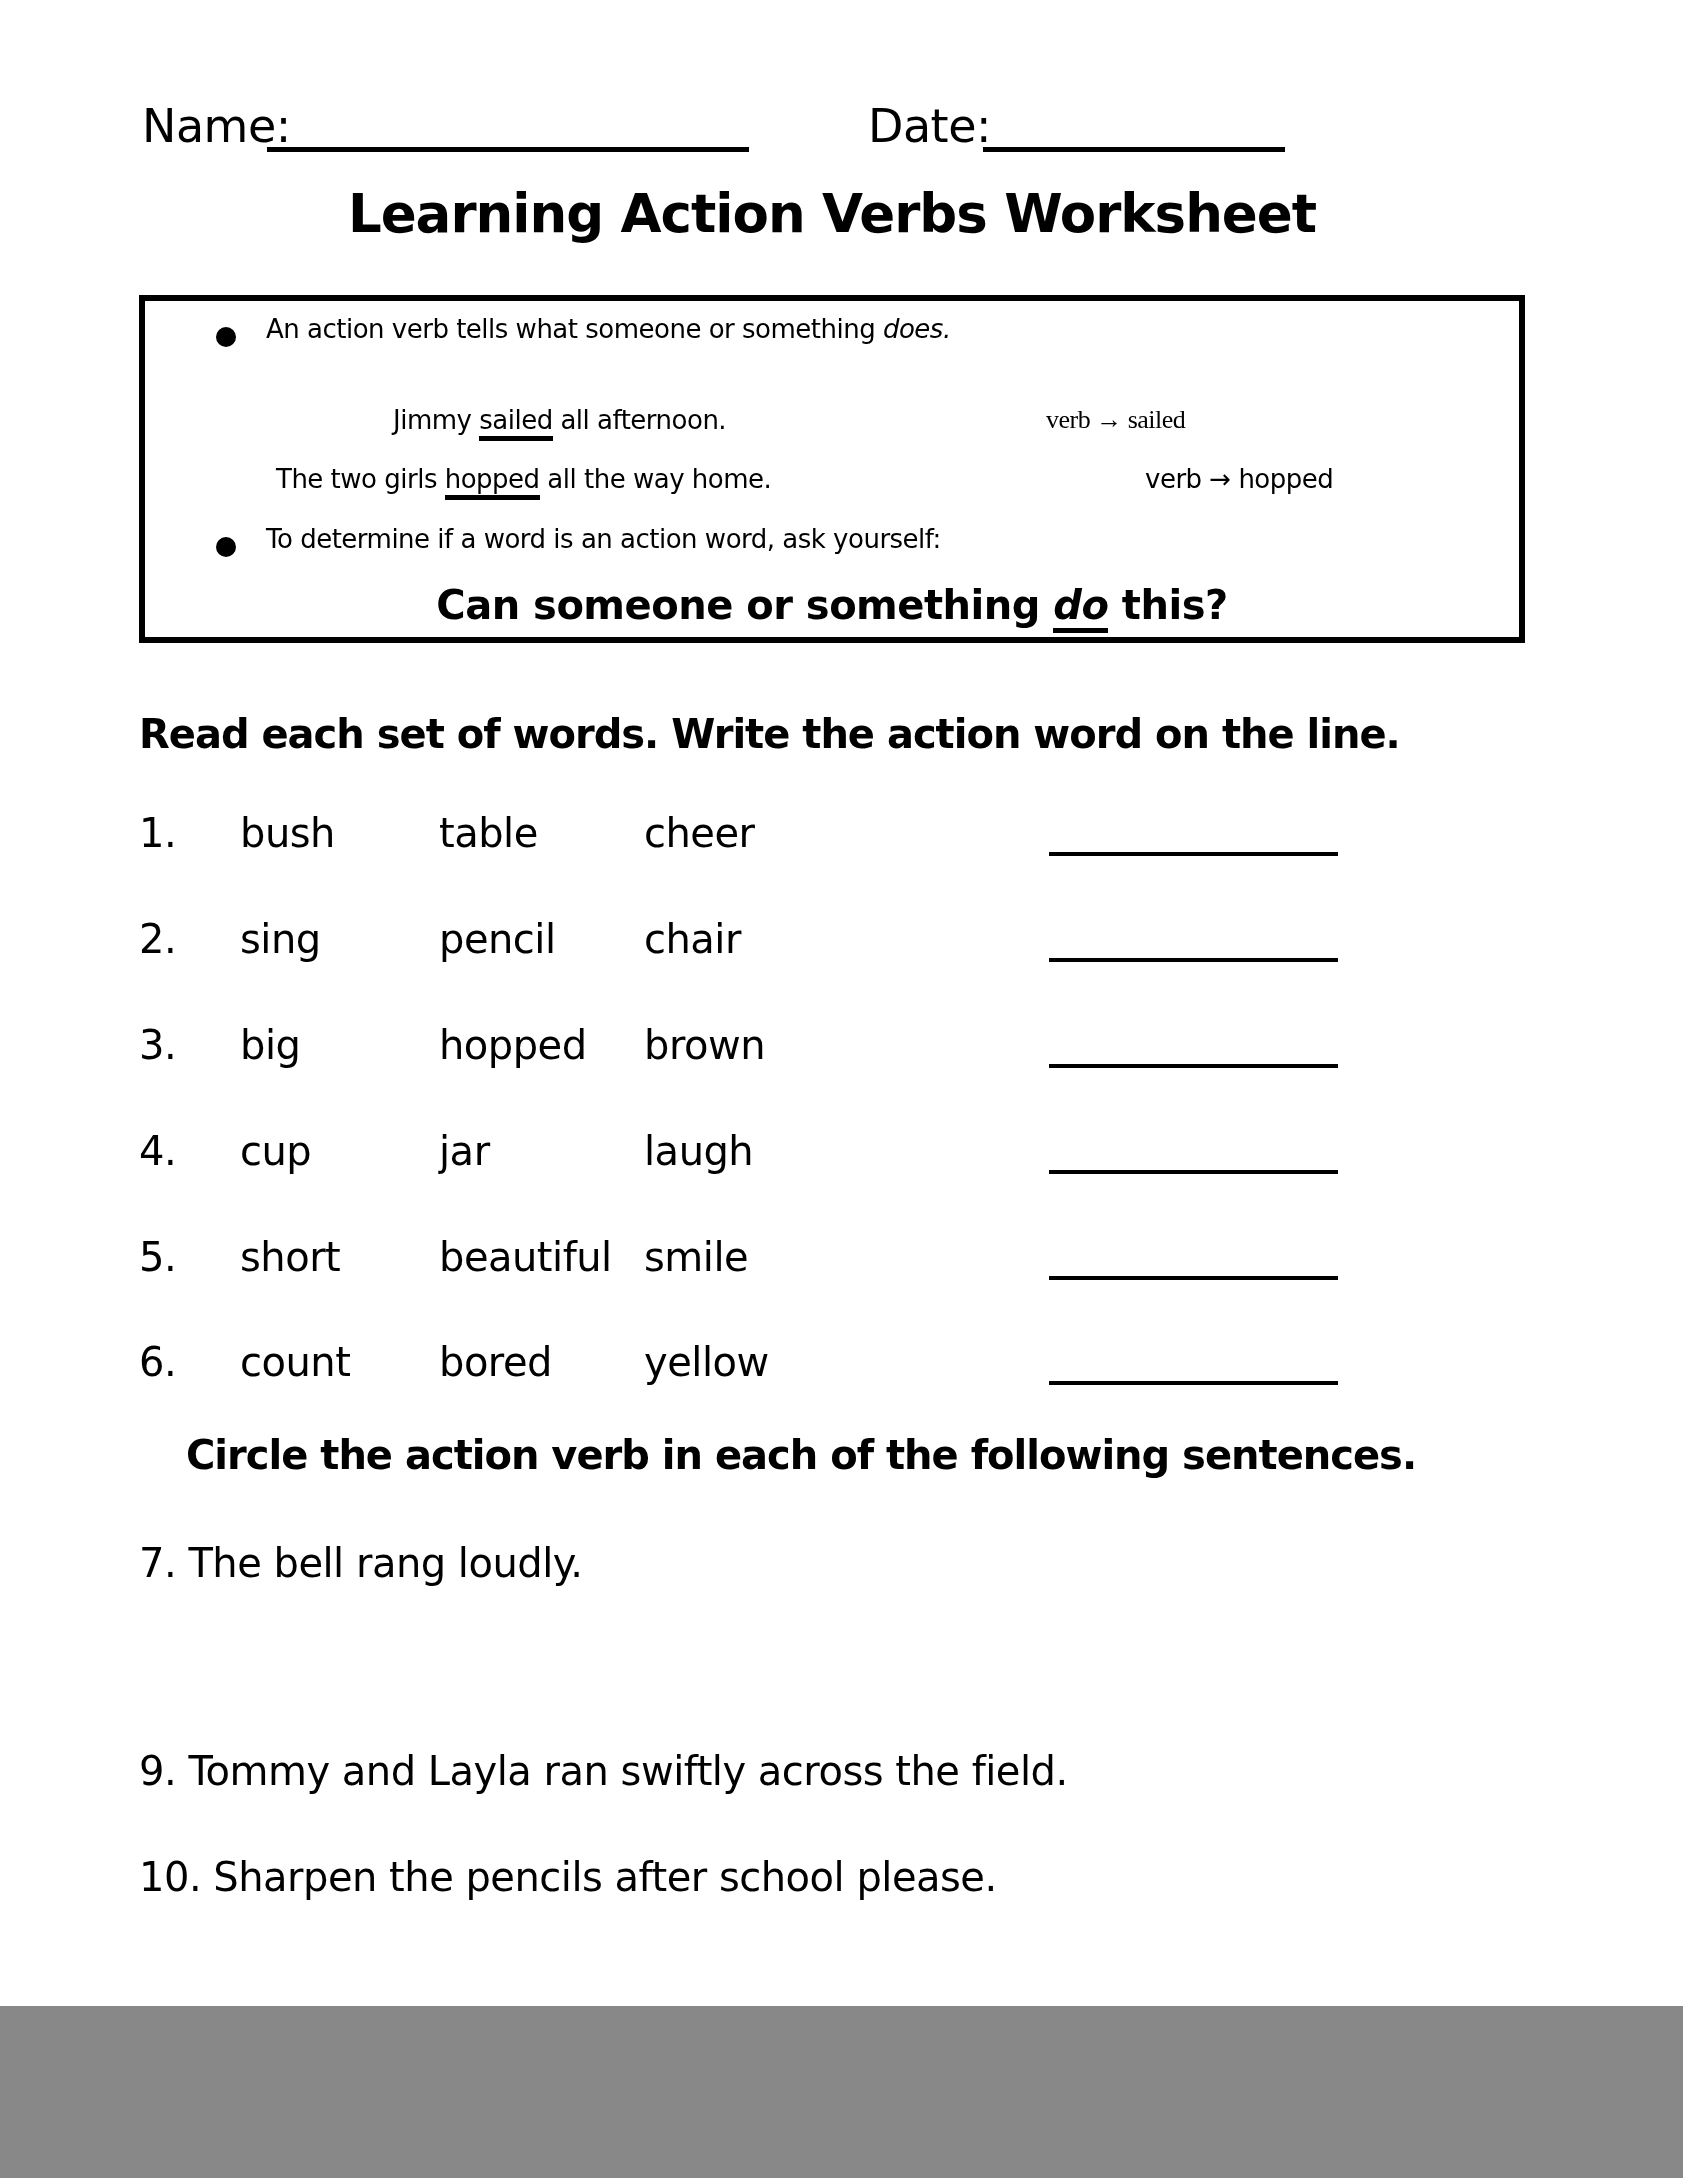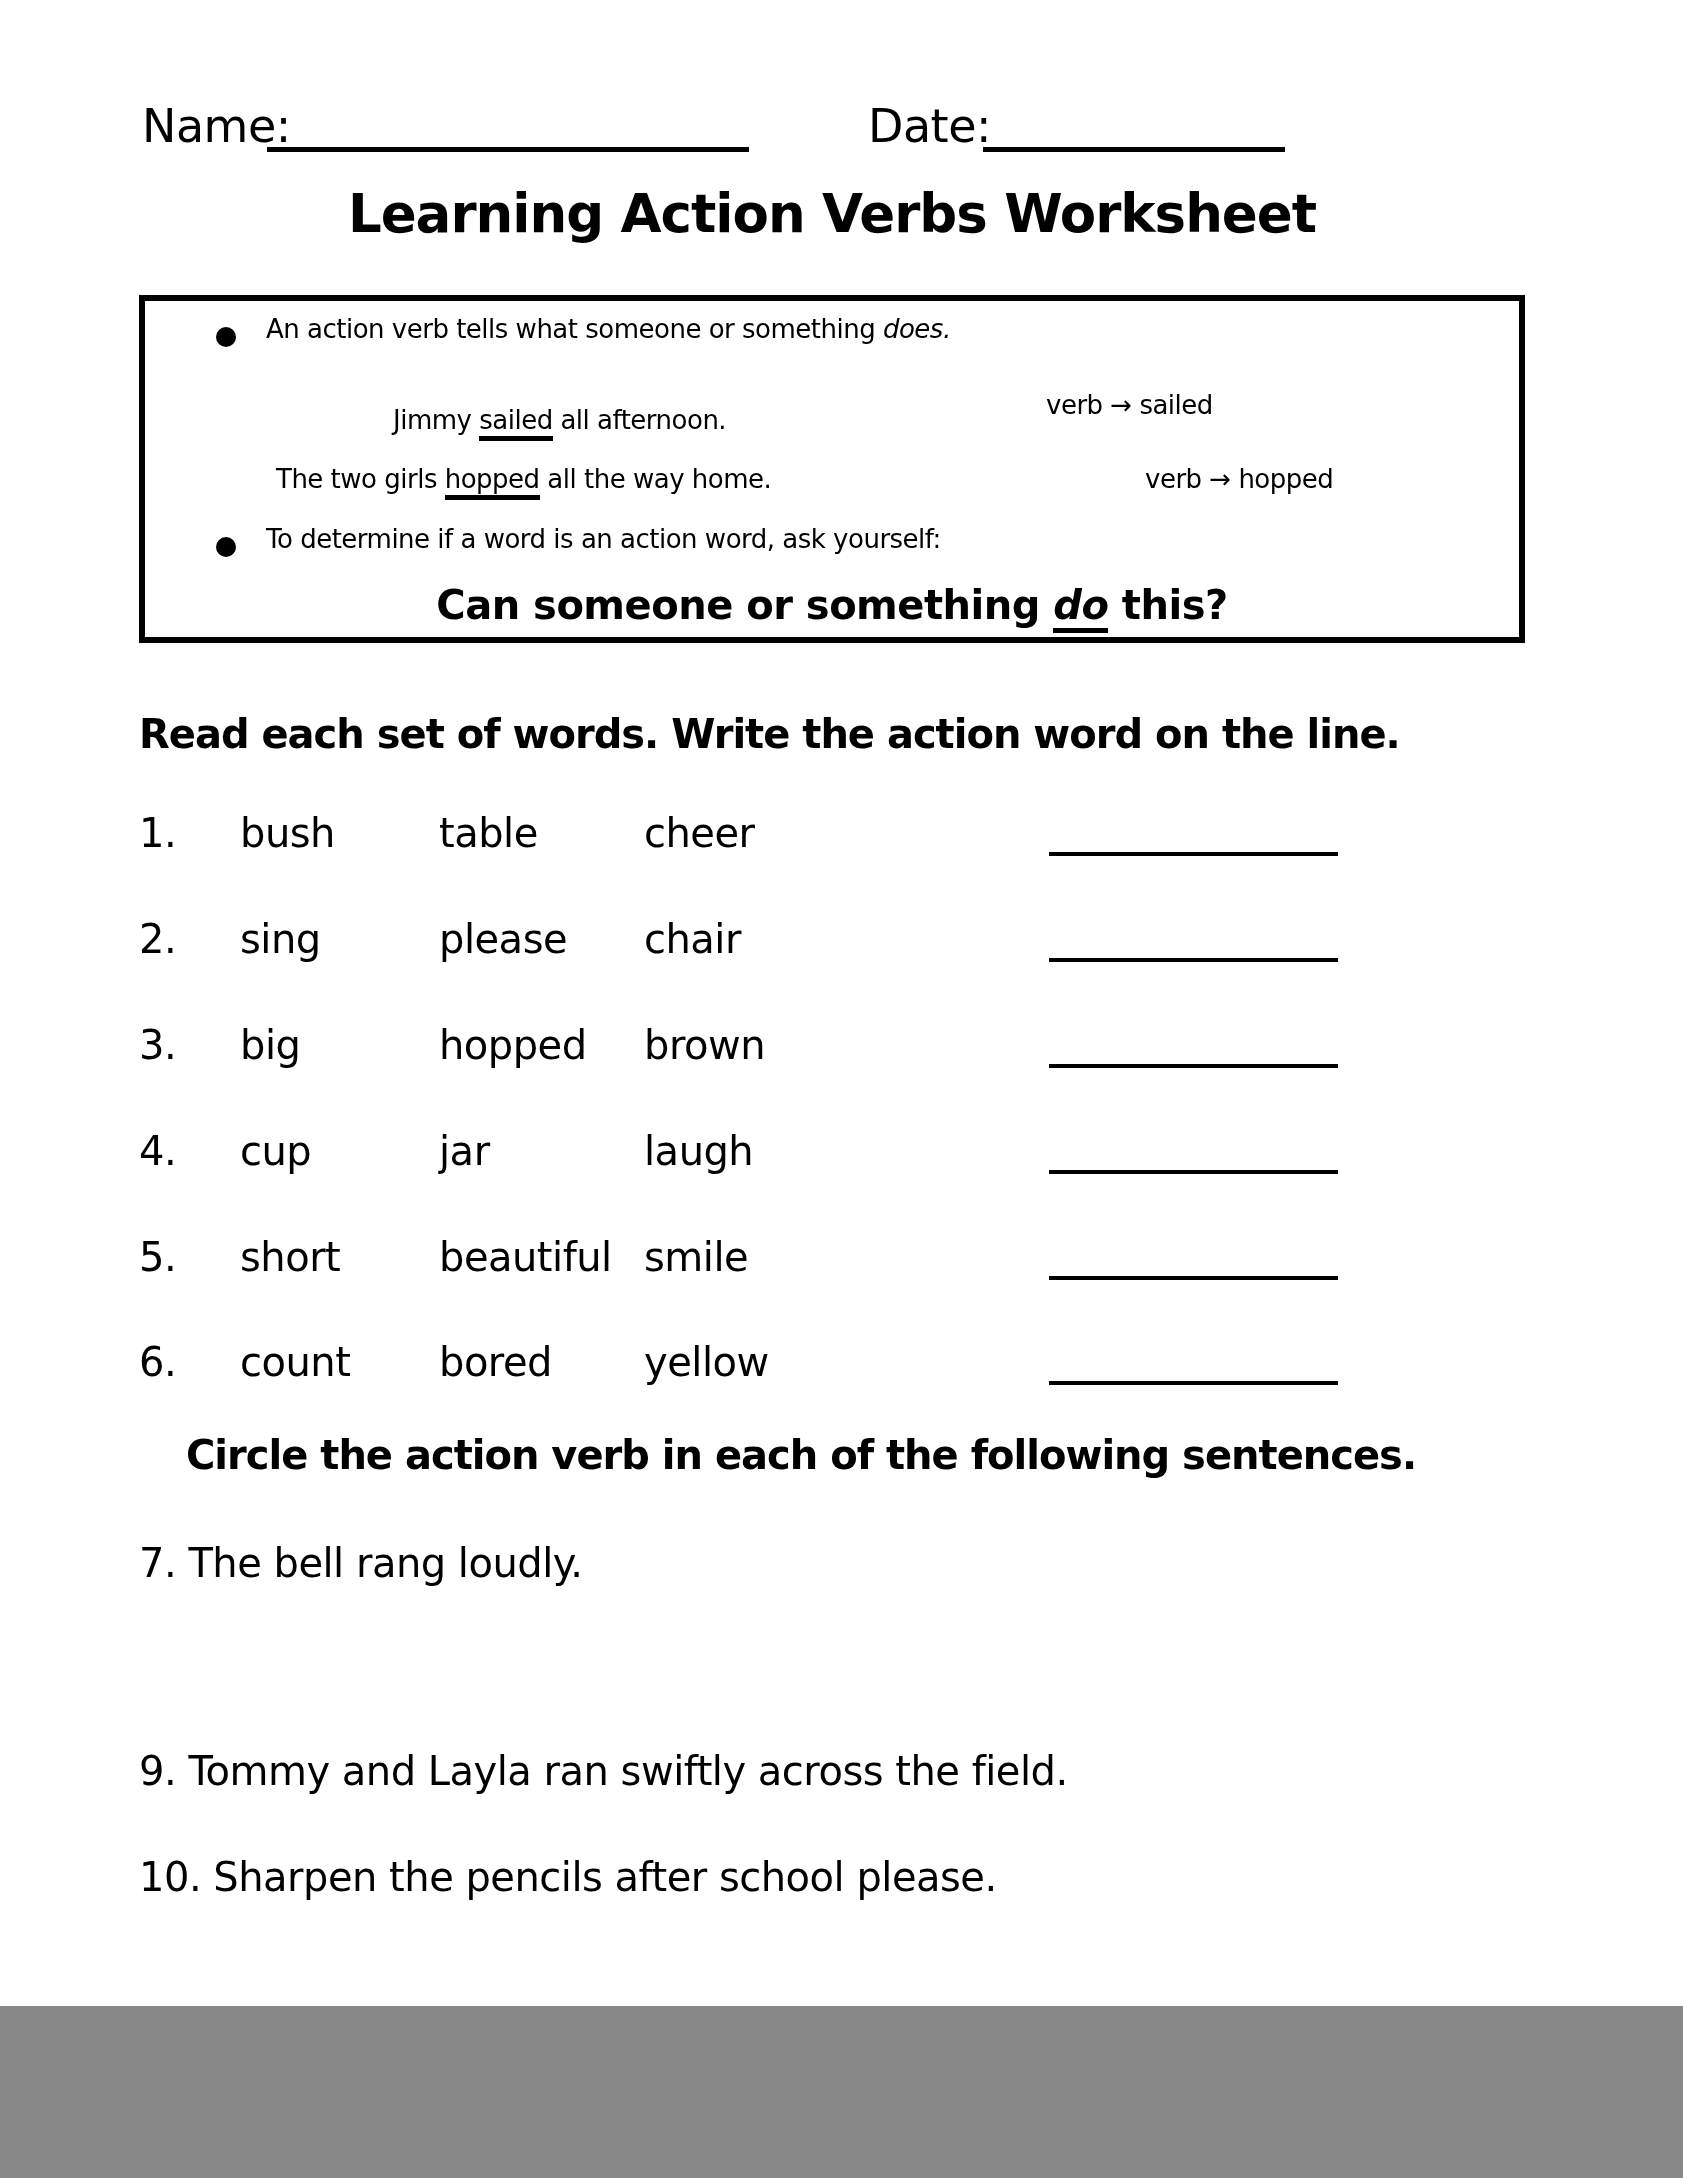--- a/index.html
+++ b/index.html
@@ -93,21 +93,21 @@
 
   <div class="rules-box">
     <span class="bullet-dot" style="left:71px; top:26px;"></span>
     <div class="line" style="left:121px; top:14px;">
       <span>An action verb tells what someone or something </span><span class="ital">does.</span>
     </div>
 
     <div class="line" style="left:248px; top:105px;">
       <span>Jimmy </span><span class="uthick">sailed</span><span> all afternoon.</span>
     </div>
-    <div class="line" style="left:901px; top:90px;">verb → sailed</div>
+    <div class="line" style="left:901px; top:105px;font-family:Liberation Serif, serif;">verb → sailed</div>
 
     <div class="line" style="left:131px; top:164px;">
       <span>The two girls </span><span class="uthick">hopped</span><span> all the way home.</span>
     </div>
     <div class="line" style="left:1000px; top:164px;">verb → hopped</div>
 
     <span class="bullet-dot" style="left:71px; top:236px;"></span>
     <div class="line" style="left:121px; top:224px;">To determine if a word is an action word, ask yourself:</div>
 
     <div class="question-line">
@@ -120,21 +120,21 @@
   <div class="word-row" style="top:812px;">
     <span class="col-num">1.</span>
     <span class="col-w1">bush</span>
     <span class="col-w2">table</span>
     <span class="col-w3">cheer</span>
     <span class="answer-blank"></span>
   </div>
   <div class="word-row" style="top:918px;">
     <span class="col-num">2.</span>
     <span class="col-w1">sing</span>
-    <span class="col-w2">please</span>
+    <span class="col-w2">pencil</span>
     <span class="col-w3">chair</span>
     <span class="answer-blank"></span>
   </div>
   <div class="word-row" style="top:1024px;">
     <span class="col-num">3.</span>
     <span class="col-w1">big</span>
     <span class="col-w2">hopped</span>
     <span class="col-w3">brown</span>
     <span class="answer-blank"></span>
   </div>

